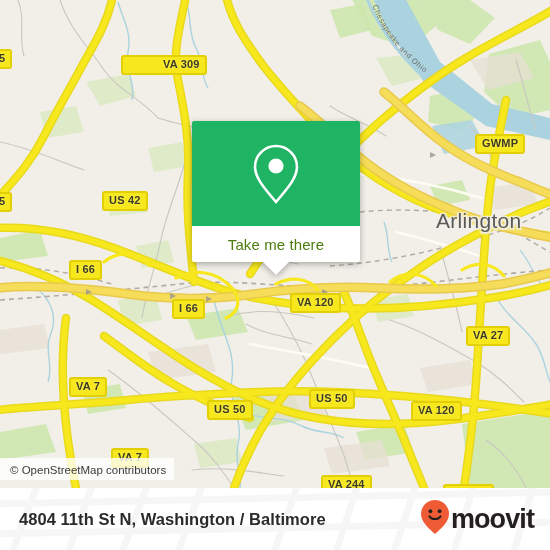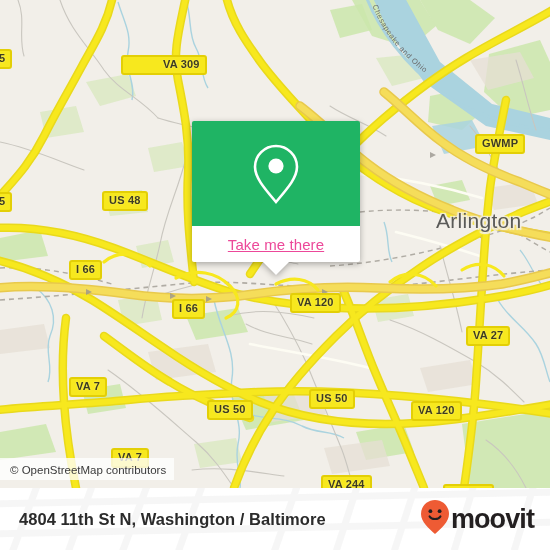--- a/index.html
+++ b/index.html
@@ -89,23 +89,22 @@
     background: #ffffff;
     height: 36px;
     border-radius: 0 0 2px 2px;
     display: flex;
     align-items: center;
     justify-content: center;
     position: relative;
   }
   #card-label {
     font-size: 15px;
-    color: #ec4899;
+    color: #4d7c0f;
     letter-spacing: .1px;
-    text-decoration: underline;
   }
   #card-tail {
     position: absolute;
     left: 50%;
     transform: translateX(-50%);
     bottom: -13px;
     width: 0; height: 0;
     border-left: 14px solid transparent;
     border-right: 14px solid transparent;
     border-top: 14px solid #ffffff;
@@ -327,21 +326,21 @@
         <text font-family="Liberation Sans, sans-serif" font-size="7.5" fill="#6b6b6b" letter-spacing="0.6">
           <textPath href="#canalpath" startOffset="2">Chesapeake and Ohio Canal</textPath>
         </text>
       </svg>
     </div>
 
     <div class="cityname" style="left:436px; top:209px;">Arlington</div>
 
     <div class="shield" style="left:-8px; top:49px;">5</div>
     <div class="shield" style="left:121px; top:55px;padding-left:40px;">VA 309</div>
-    <div class="shield" style="left:102px; top:191px;">US 48</div>
+    <div class="shield" style="left:102px; top:191px;">US 42</div>
     <div class="shield" style="left:69px; top:260px;">I 66</div>
     <div class="shield" style="left:-8px; top:192px;">5</div>
     <div class="shield" style="left:172px; top:299px;">I 66</div>
     <div class="shield" style="left:290px; top:293px;">VA 120</div>
     <div class="shield" style="left:475px; top:134px;">GWMP</div>
     <div class="shield" style="left:466px; top:326px;">VA 27</div>
     <div class="shield" style="left:69px; top:377px;">VA 7</div>
     <div class="shield" style="left:207px; top:400px;">US 50</div>
     <div class="shield" style="left:309px; top:389px;">US 50</div>
     <div class="shield" style="left:411px; top:401px;">VA 120</div>

